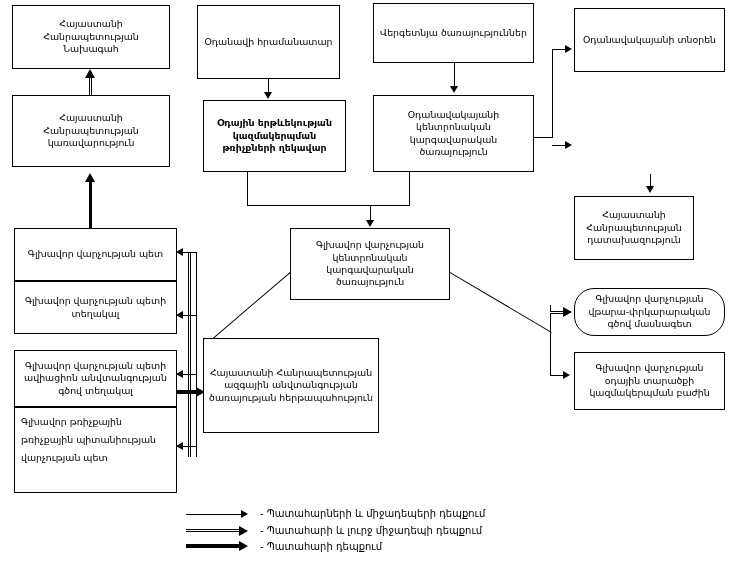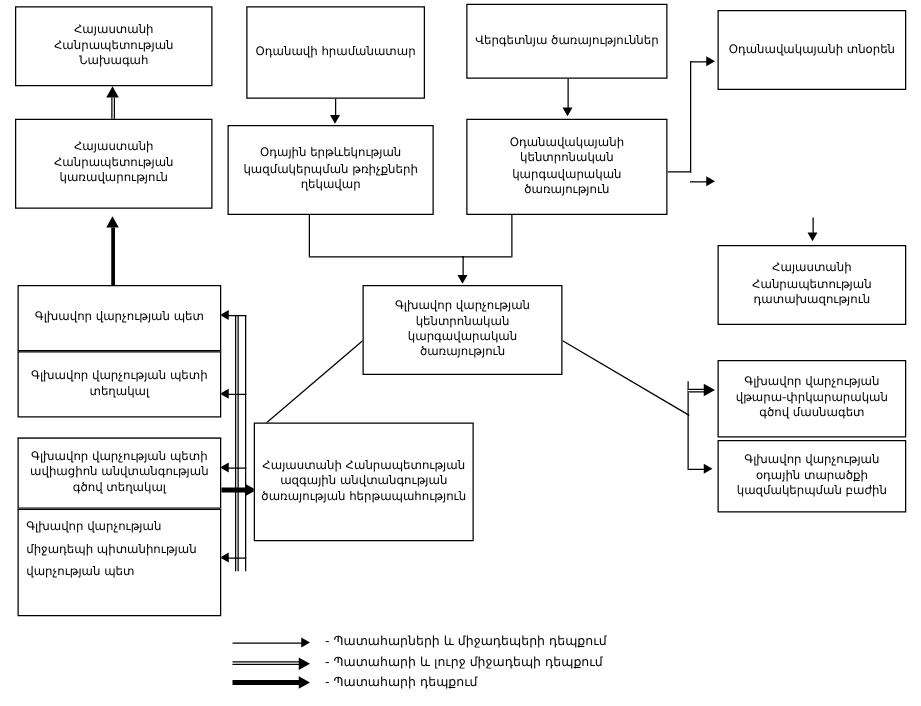--- a/index.html
+++ b/index.html
@@ -81,44 +81,44 @@
 <body>
 
 <div id="canvas">
 
   <div class="box" style="left:12px; top:5px; width:158px; height:64px;">Հայաստանի Հանրապետության Նախագահ</div>
 
   <div class="box" style="left:12px; top:95px; width:158px; height:72px;">Հայաստանի Հանրապետության կառավարություն</div>
 
   <div class="box" style="left:197px; top:5px; width:143px; height:74px;">Օդանավի հրամանատար</div>
 
-  <div class="box" style="left:182px; top:100px; width:165px; height:72px;">Օդային երթևեկության կազմակերպման թռիչքների ղեկավար</div>
+  <div class="box" style="left:203px; top:100px; width:143px; height:72px;font-weight:bold;">Օդային երթևեկության կազմակերպման թռիչքների ղեկավար</div>
 
   <div class="box" style="left:373px; top:95px; width:161px; height:77px;">Օդանավակայանի կենտրոնական կարգավարական ծառայություն</div>
 
   <div class="box" style="left:373px; top:3px; width:161px; height:60px;">Վերգետնյա ծառայություններ</div>
 
   <div class="box" style="left:574px; top:8px; width:151px; height:64px;">Օդանավակայանի տնօրեն</div>
 
 
-  <div class="box" style="left:574px; top:196px; width:151px; height:64px;">Հայաստանի Հանրապետության դատախազություն</div>
+  <div class="box" style="left:574px; top:196px; width:120px; height:64px;">Հայաստանի Հանրապետության դատախազություն</div>
 
   <div class="box" style="left:14px; top:228px; width:163px; height:53px;">Գլխավոր վարչության պետ</div>
 
   <div class="box" style="left:14px; top:281px; width:163px; height:53px;">Գլխավոր վարչության պետի տեղակալ</div>
 
   <div class="box" style="left:14px; top:350px; width:163px; height:57px;">Գլխավոր վարչության պետի ավիացիոն անվտանգության գծով տեղակալ</div>
 
-  <div class="box leftalign" style="left:14px; top:407px; width:163px; height:86px;">Գլխավոր վարչության միջադեպի պիտանիության վարչության պետ</div>
+  <div class="box leftalign" style="left:14px; top:407px; width:163px; height:86px;">Գլխավոր թռիչքային թռիչքային պիտանիության վարչության պետ</div>
 
   <div class="box" style="left:290px; top:228px; width:160px; height:72px;">Գլխավոր վարչության կենտրոնական կարգավարական ծառայություն</div>
 
   <div class="box" style="left:203px; top:338px; width:176px; height:95px;">Հայաստանի Հանրապետության ազգային անվտանգության ծառայության հերթապահություն</div>
 
-  <div class="box" style="left:574px; top:288px; width:151px; height:62px;">Գլխավոր վարչության վթարա-փրկարարական գծով մասնագետ</div>
+  <div class="box" style="left:574px; top:288px; width:151px; height:48px;border-radius:20px;">Գլխավոր վարչության վթարա-փրկարարական գծով մասնագետ</div>
 
   <div class="box" style="left:574px; top:352px; width:151px; height:58px;">Գլխավոր վարչության օդային տարածքի կազմակերպման բաժին</div>
 
   <div class="ln h" style="left:14px; top:281px; width:163px;"></div>
   <div class="ln h" style="left:14px; top:350px; width:163px;"></div>
   <div class="ln h" style="left:14px; top:407px; width:163px;"></div>
 
   <div class="ln v2" style="left:89px; top:78px; width:3px; height:18px;"></div>
   <div class="ar upbig" style="left:85px; top:69px;"></div>
 

